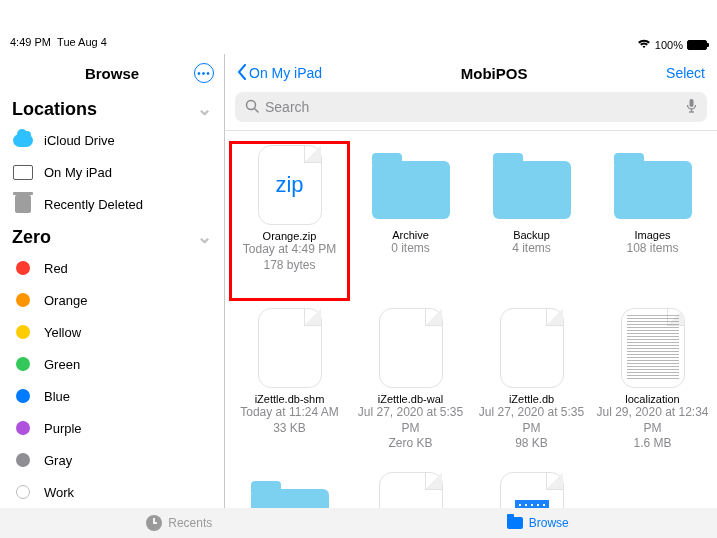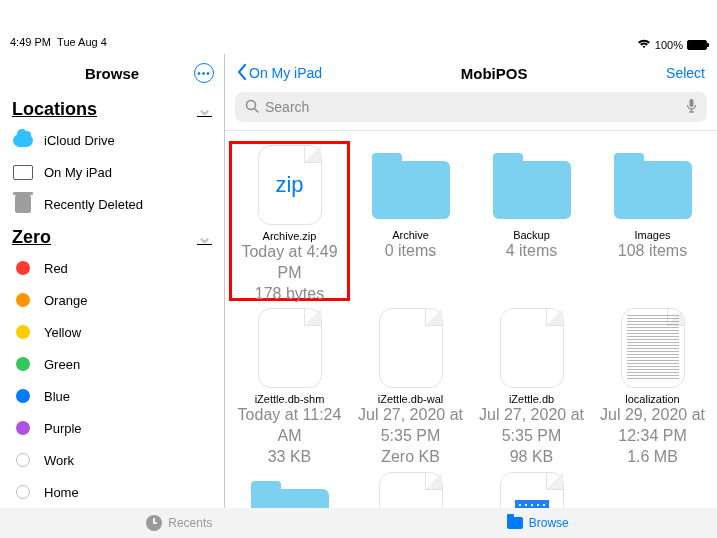--- a/index.html
+++ b/index.html
@@ -7,21 +7,21 @@
 .statusbar { height: 18px; display: flex; justify-content: space-between; padding: 0 10px; font-size: 11px; font-weight: 500; margin-top: 36px; }
 .statusbar .right { display: flex; align-items: center; gap: 4px; }
 .battery { width: 20px; height: 10px; border: 1px solid #000; border-radius: 2px; position: relative; background: #000; }
 .battery::after { content: ""; position: absolute; right: -3px; top: 2px; width: 2px; height: 4px; background: #000; border-radius: 0 1px 1px 0; }
 .app { display: flex; height: 490px; }
 .sidebar { width: 225px; border-right: 1px solid #c8c8c8; display: flex; flex-direction: column; }
 .sb-head { height: 38px; display: flex; align-items: center; justify-content: center; position: relative; }
 .sb-head .title { font-size: 15px; font-weight: 600; }
 .sb-head .more { position: absolute; right: 10px; width: 20px; height: 20px; border: 1.5px solid #007aff; border-radius: 50%; display: flex; align-items: center; justify-content: center; color: #007aff; font-size: 10px; letter-spacing: 1px; }
 .sb-body { flex: 1; overflow: hidden; }
-.section-h { display: flex; align-items: center; justify-content: space-between; padding: 6px 12px 4px; font-size: 18px; font-weight: 700; text-decoration: underline; }
+.section-h { display: flex; align-items: center; justify-content: space-between; padding: 6px 12px 4px; font-size: 18px; font-weight: 700; }
 .chev { color: #c0c0c0; }
 .row { display: flex; align-items: center; height: 32px; padding: 0 12px; gap: 10px; font-size: 13px; cursor: pointer; }
 .row .label { flex: 1; }
 .icon-box { width: 22px; height: 22px; display: flex; align-items: center; justify-content: center; }
 .cloud-icon { width: 20px; height: 13px; background: #2fc1ff; border-radius: 7px 7px 7px 7px; position: relative; }
 .cloud-icon::before { content:""; position:absolute; left:4px; top:-5px; width:10px; height:10px; background:#2fc1ff; border-radius:50%; }
 .cloud-icon::after { content:""; position:absolute; left:10px; top:-3px; width:8px; height:8px; background:#2fc1ff; border-radius:50%; }
 .ipad-icon { width: 20px; height: 15px; border: 1.5px solid #5c5c5c; border-radius: 2px; background: #fff; }
 .trash-icon { width: 16px; height: 18px; background: #9e9e9e; border-radius: 2px; position: relative; }
 .trash-icon::before { content:""; position:absolute; top:-3px; left:-2px; width:20px; height:3px; background:#9e9e9e; border-radius:1px; }
@@ -43,21 +43,21 @@
 .thumb { width: 78px; height: 78px; display: flex; align-items: center; justify-content: center; }
 .folder { width: 78px; height: 58px; background: #7cd1f0; border-radius: 6px; position: relative; margin-top: 12px; }
 .folder::before { content:""; position:absolute; top:-8px; left:0; width:30px; height:12px; background:#7cd1f0; border-radius:4px 4px 0 0; }
 .file { width: 64px; height: 80px; background: #fff; border: 1px solid #e2e2e2; border-radius: 13px; position: relative; display:flex; align-items:center; justify-content:center; }
 .file::before { content:""; position:absolute; top:0; right:0; width:16px; height:16px; background: linear-gradient(135deg, transparent 50%, #f0f0f0 50%); border-left:1px solid #e2e2e2; border-bottom:1px solid #e2e2e2; }
 .file.zip { color:#007aff; font-size:22px; font-weight:500; }
 .file.text { overflow:hidden; }
 .file.text .lines { width: 52px; height: 66px; background: repeating-linear-gradient(#888 0 1px, transparent 1px 3px); opacity: 0.6; }
 .file.db-grid .dbg { width: 34px; height: 34px; background: repeating-linear-gradient(90deg,#1a82ff 0 4px, transparent 4px 6px), repeating-linear-gradient(#1a82ff 0 4px, transparent 4px 6px); margin-top:10px; }
 .fname { font-size: 11px; margin-top: 6px; color: #000; }
-.fmeta { font-size: 16px; color: #8a8a8e; line-height: 1.3; }
+.fmeta { font-size: 12px; color: #8a8a8e; line-height: 1.3; }
 .highlight { border: 3px solid #ff0000; padding: 2px; }
 .bottombar { position: absolute; left: 0; right: 0; bottom: 0; height: 30px; background: #f3f3f4; display: flex; }
 .bb-item { flex: 1; display: flex; align-items: center; justify-content: center; gap: 6px; font-size: 12px; cursor: pointer; }
 .bb-item.inactive { color: #9a9a9a; }
 .bb-item.active { color: #007aff; }
 .clock-icon { width: 16px; height: 16px; border-radius: 50%; background: #9a9a9a; position: relative; }
 .clock-icon::before { content:""; position:absolute; left:7px; top:3px; width:1.5px; height:5px; background:#f3f3f4; }
 .clock-icon::after { content:""; position:absolute; left:7px; top:7px; width:4px; height:1.5px; background:#f3f3f4; }
 .folder-icon-sm { width: 16px; height: 12px; background:#007aff; border-radius:2px; position:relative; }
 .folder-icon-sm::before { content:""; position:absolute; top:-3px; left:0; width:7px; height:4px; background:#007aff; border-radius:1px 1px 0 0; }
@@ -141,20 +141,26 @@
             <span class="icon-box">
               <span class="tag-dot" style="background: rgb(0, 122, 255);"></span>
             </span>
             <span class="label">Blue</span>
           </div>
           <div class="row">
             <span class="icon-box">
               <span class="tag-dot" style="background: rgb(175, 82, 222);"></span>
             </span>
             <span class="label">Purple</span>
+          </div>
+          <div class="row">
+            <span class="icon-box">
+              <span class="tag-dot" style="background: rgb(142, 142, 147);"></span>
+            </span>
+            <span class="label">Gray</span>
           </div>
           <div class="row">
             <span class="icon-box">
               <span class="tag-circle"></span>
             </span>
             <span class="label">Work</span>
           </div>
           <div class="row">
             <span class="icon-box">
               <span class="tag-circle"></span>
@@ -192,21 +198,21 @@
             <line x1="3" y1="14" x2="8" y2="14" stroke="#8a8a8e" stroke-width="1.3"></line>
           </svg>
       </span>
     </div>
     <div class="divider"></div>
     <div class="grid" id="file-grid">
         <div class="item highlight">
           <div class="thumb">
             <div class="file zip">zip</div>
           </div>
-          <div class="fname">Archive.zip</div>
+          <div class="fname">Orange.zip</div>
           <div class="fmeta">Today at 4:49 PM</div>
           <div class="fmeta">178 bytes</div>
         </div>
         <div class="item">
           <div class="thumb">
             <div class="folder"></div>
           </div>
           <div class="fname">Archive</div>
           <div class="fmeta">0 items</div>
         </div>

